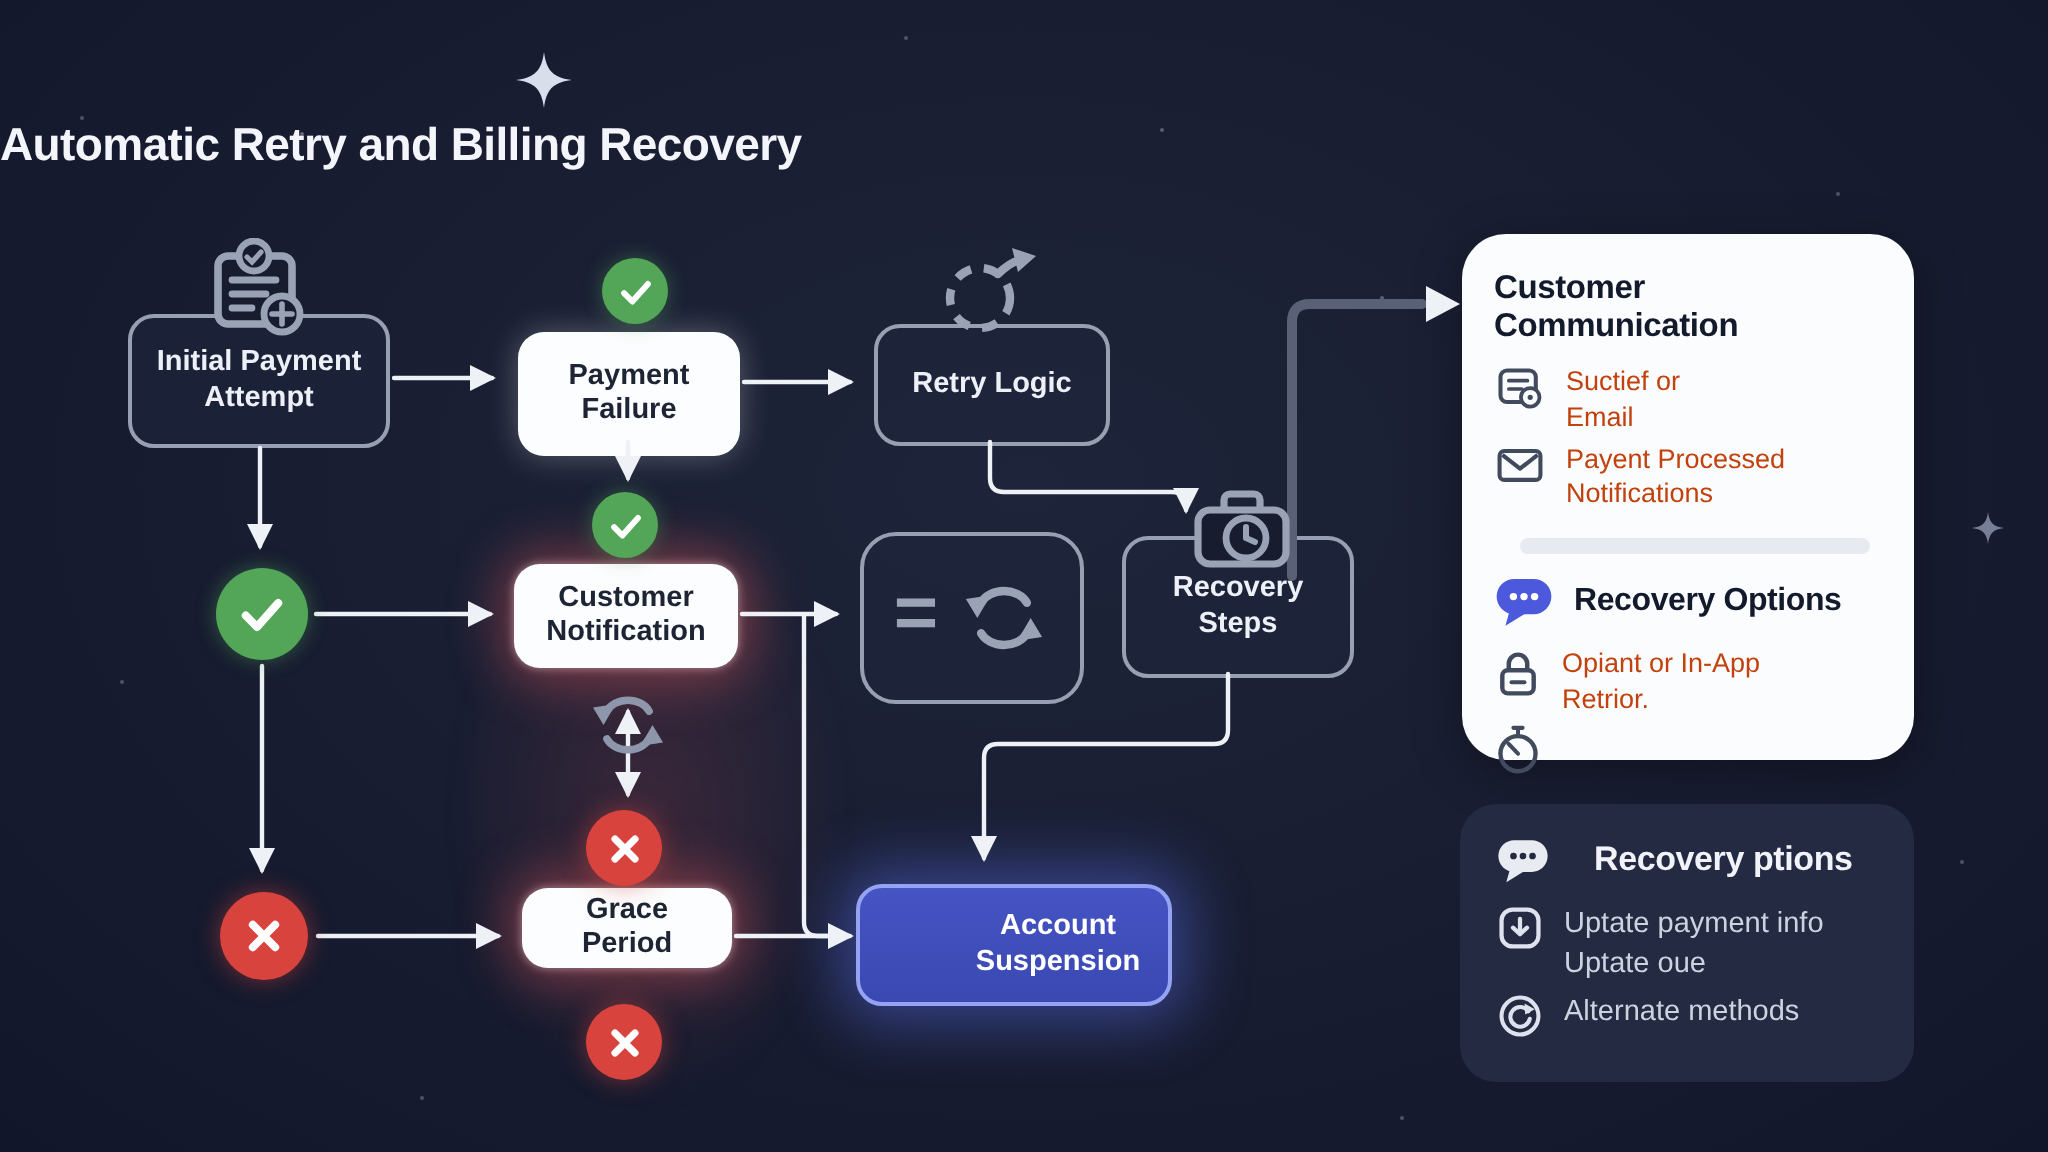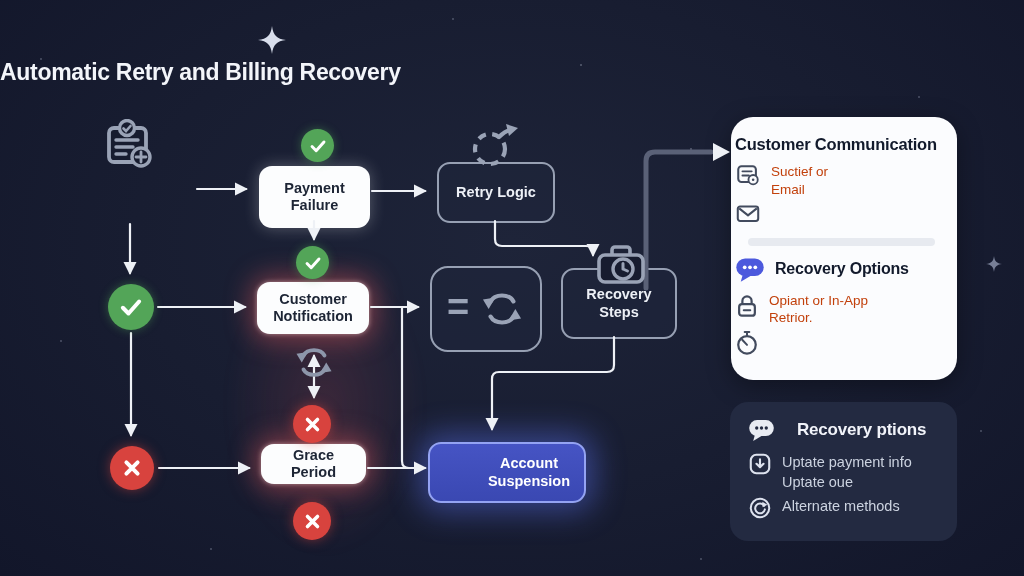--- a/index.html
+++ b/index.html
@@ -50,21 +50,21 @@
   }
   .badge.green{background:#53a558;box-shadow:0 0 10px rgba(83,165,88,.45);}
   .badge.red{background:#d8433e;box-shadow:0 0 12px rgba(216,67,62,.5);}
   .icon-abs{position:absolute;z-index:4;}
   .equals-inner{display:flex;align-items:center;gap:10px;}
   .equals-glyph{font-size:38px;font-weight:800;color:#9aa3b6;line-height:1;margin-top:-4px;}
   .panel-white{
     position:absolute;left:731px;top:117px;width:226px;height:263px;
     background:#fbfcfe;border-radius:22px;z-index:2;
     box-shadow:0 6px 24px rgba(0,0,0,.35);
-    padding:18px 18px 0 4px;box-sizing:border-box;color:#161e30;
+    padding:18px 18px 0 16px;box-sizing:border-box;color:#161e30;
   }
   .panel-dark{
     position:absolute;left:730px;top:402px;width:227px;height:139px;
     background:#232a41;border-radius:18px;z-index:2;
     padding:16px 16px 0 18px;box-sizing:border-box;
   }
   .panel-title{font-size:16.5px;font-weight:700;color:#121a2c;letter-spacing:-.2px;}
   .prow{display:flex;align-items:flex-start;gap:10px;margin-top:9px;}
   .prow .ric{flex:0 0 auto;color:#424b5e;}
   .prow .rtxt{font-size:13.5px;color:#c2410c;line-height:1.32;white-space:pre-line;}
@@ -197,20 +197,22 @@
       <path d="M402 308 L402 461 Q402 468 409 468 L414 468"></path>
       <path d="M368 468 L425 468" marker-end="url(#aw)"></path>
       <path d="M495 221 L495 239 Q495 246 502 246 L586 246 Q593 246 593 253 L593 255" marker-end="url(#aw)"></path>
       <path d="M614 337 L614 365 Q614 372 607 372 L499 372 Q492 372 492 379 L492 429" marker-end="url(#aw)"></path>
       <path d="M314 356 L314 397" marker-start="url(#aw)" marker-end="url(#aw)"></path>
     </g>
     <path d="M646 288 L646 161 Q646 152 655 152 L711 152" fill="none" stroke="#5a6177" stroke-width="5" stroke-linecap="round"></path>
     <polygon points="713,143 730,152 713,161" fill="#eef1f6"></polygon>
   </svg>
 
+  <div class="node outline" style="left:64px;top:157px;width:127px;height:63px;">Initial Payment
+Attempt</div>
   <div class="node white" style="left:259px;top:166px;width:111px;height:62px;">Payment
 Failure</div>
   <div class="node outline" style="left:437px;top:162px;width:114px;height:57px;">Retry Logic</div>
   <div class="node white redglow" style="left:257px;top:282px;width:112px;height:52px;">Customer
 Notification</div>
 
   <div class="node outline" style="left:430px;top:266px;width:108px;height:82px;border-radius:18px;">
     <span class="equals-inner">
       <span class="equals-glyph">=</span>
       <svg width="46" height="40" viewBox="0 0 48 42" style="color:#9aa3b6">
@@ -276,20 +278,22 @@
       <svg class="ric" width="26" height="25" viewBox="0 0 28 26">
           <use href="#sym-clipbadge"></use>
         </svg>
       <div class="rtxt">Suctief or
 Email</div>
     </div>
     <div class="prow" style="margin-top:3px;">
       <svg class="ric" width="26" height="23" viewBox="0 0 28 24">
           <use href="#sym-envelope"></use>
         </svg>
+      <div class="rtxt">Payent Processed
+Notifications</div>
     </div>
     <div class="divider"></div>
     <div class="sec-head">
       <svg width="30" height="27" viewBox="0 0 34 30" style="color:#4c59dd">
           <use href="#sym-chat"></use>
         </svg>
       <span class="stitle">Recovery Options</span>
     </div>
     <div class="prow">
       <svg class="ric" width="24" height="28" viewBox="0 0 26 30">

